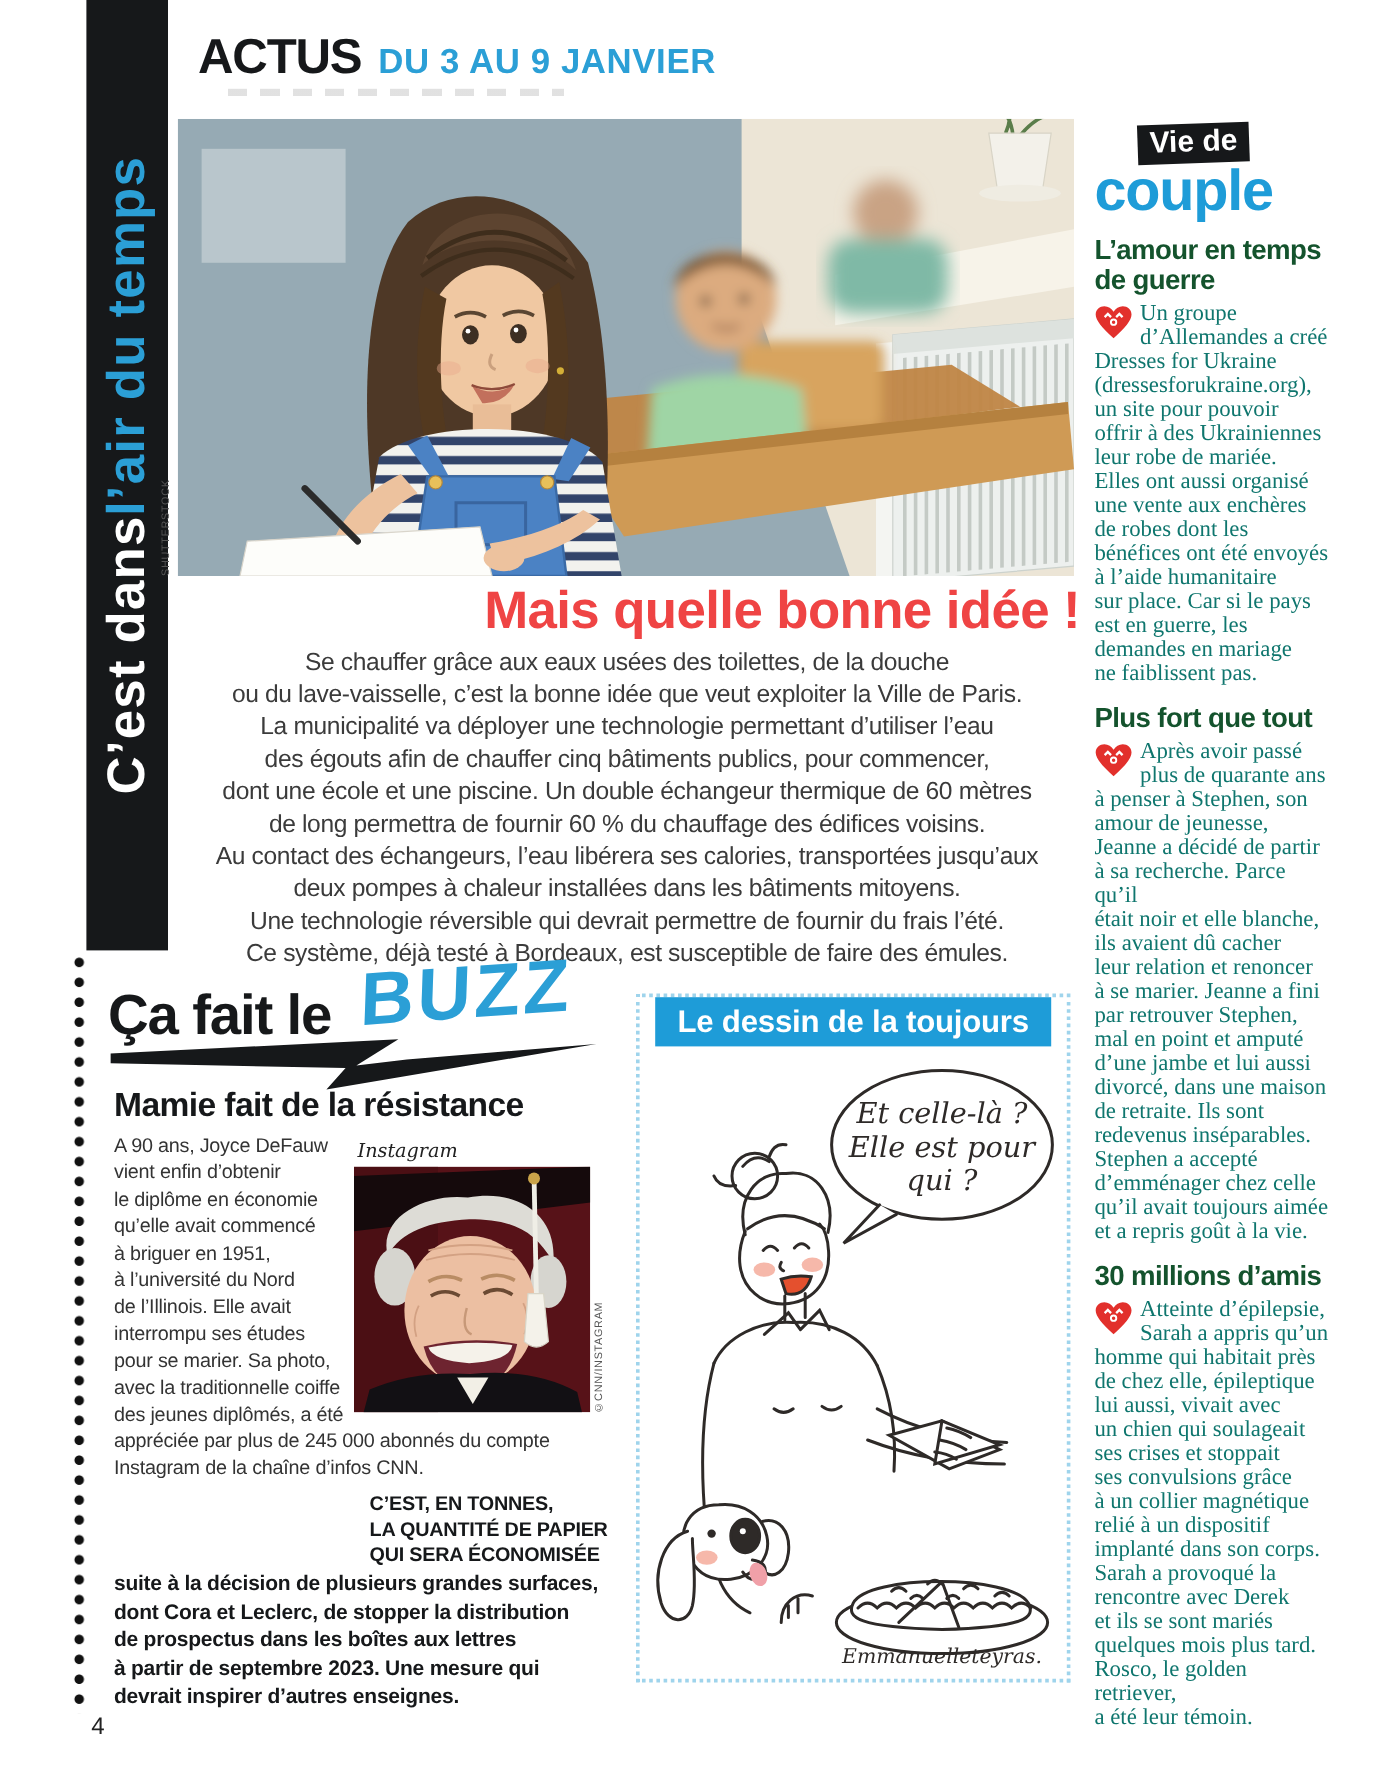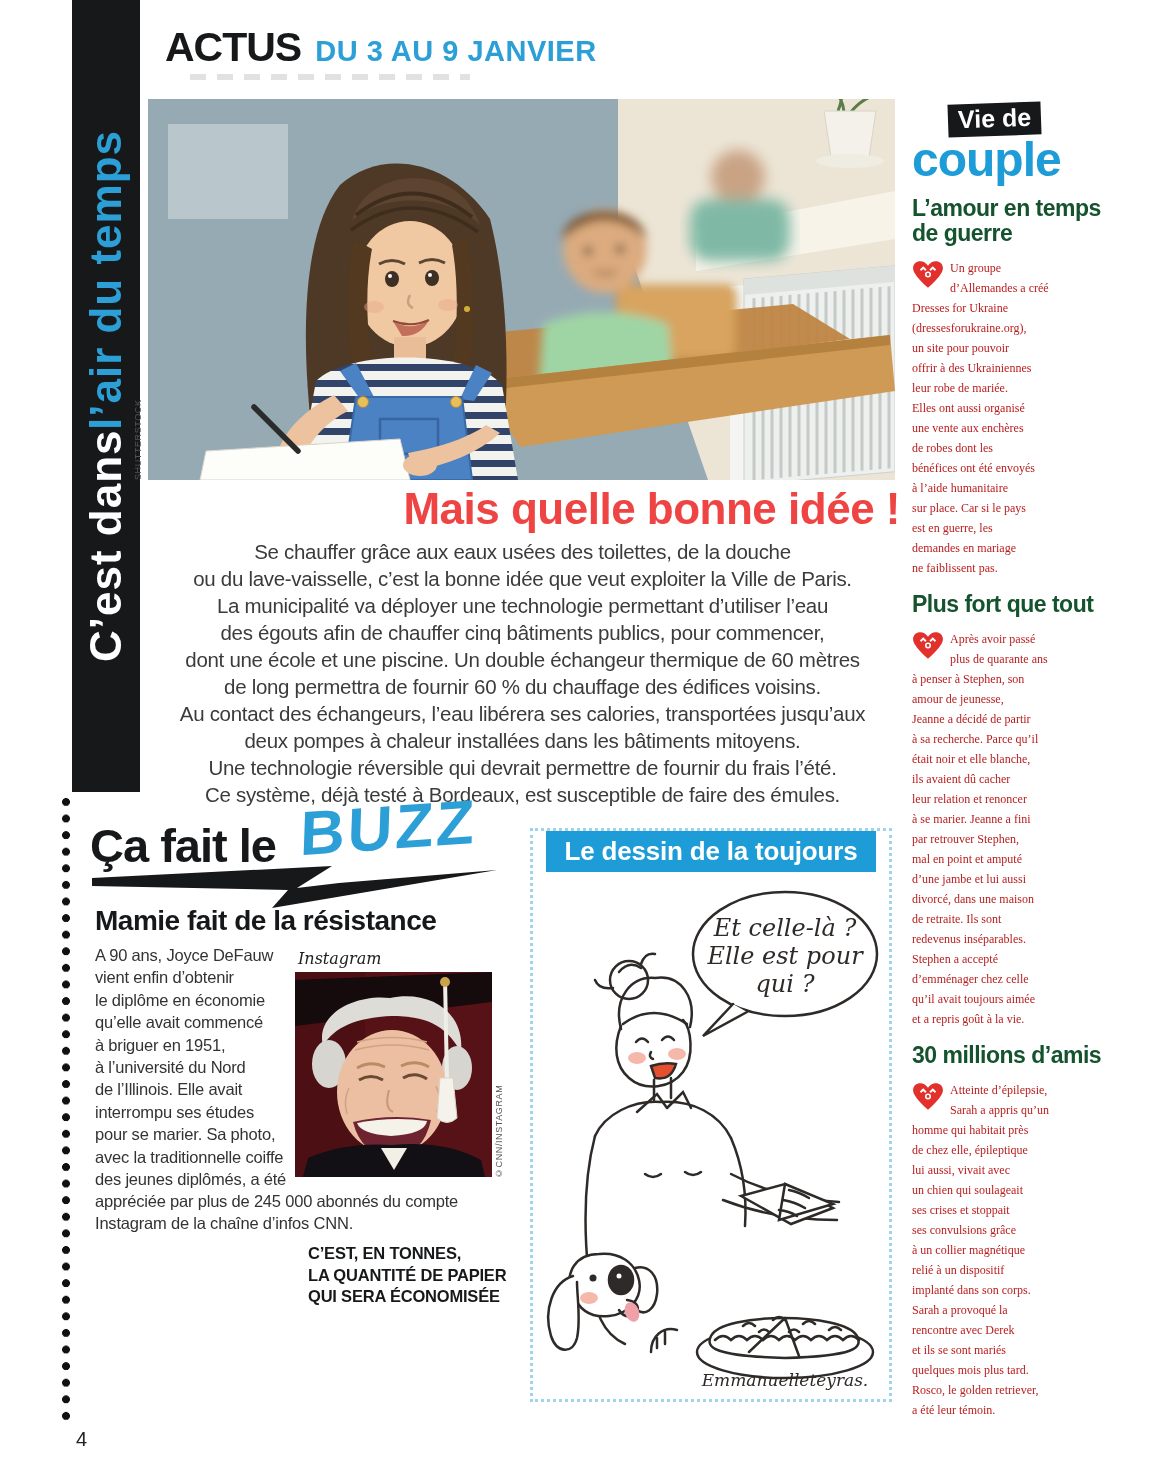--- a/index.html
+++ b/index.html
@@ -71,21 +71,21 @@
   #cartoon-svg{position:absolute;left:533px;top:874px;}
 
   
   #rc{position:absolute;left:912px;top:103px;width:196px;}
   #vie-box{display:inline-block;margin-left:36px;background:#16181a;color:#fff;
            font-weight:900;font-size:25px;padding:1px 10px 3px;transform:rotate(-2deg);}
   #couple-title{font-size:48px;font-weight:900;color:#1e9cd8;letter-spacing:-1px;
                 line-height:44px;margin:2px 0 10px;}
   .rc-h{font-size:23px;font-weight:900;line-height:25px;color:#14532d;
         letter-spacing:-0.5px;margin:14px 0 6px;white-space:pre-line;}
-  .rc-body{font-family:"Liberation Serif",serif;font-size:12px;line-height:20px;color:#b91c1c;margin-top:12px;}
+  .rc-body{font-family:"Liberation Serif",serif;font-size:19px;line-height:20px;color:#0f766e;}
   .rc-body svg{float:left;margin:2px 6px 2px 0;}
   .rc-text{white-space:pre-line;}
 
   #page-num{position:absolute;left:76px;top:1428px;font-size:20px;color:#222;}
 </style>
 </head>
 <body>
 
 <div id="page">
 
@@ -261,20 +261,25 @@
       <path d="M145,106 h13 l4,40 q-10,9 -20,0 Z" fill="#f4f2ea" stroke="#d8d5c8"></path>
     </svg>
   </div>
   <div id="cnncred" class="vcred">©CNN/INSTAGRAM</div>
   <div id="buzz-tail">appréciée par plus de 245 000 abonnés du compte
 Instagram de la chaîne d’infos CNN.</div>
 
   <div id="stat-caps">C’EST, EN TONNES,
 LA QUANTITÉ DE PAPIER
 QUI SERA ÉCONOMISÉE</div>
+  <div id="stat-body">suite à la décision de plusieurs grandes surfaces,
+dont Cora et Leclerc, de stopper la distribution
+de prospectus dans les boîtes aux lettres
+à partir de septembre 2023. Une mesure qui
+devrait inspirer d’autres enseignes.</div>
 
   <div id="cartoon-box"></div>
   <div id="cartoon-banner">Le dessin de la toujours</div>
   <div id="cartoon-svg">
     <svg width="356" height="524" viewBox="0 0 356 524">
       <g stroke="#2e2a28" stroke-width="2.5" fill="none" stroke-linecap="round">
         <ellipse cx="252" cy="80" rx="92" ry="62" fill="#fff"></ellipse>
         <path d="M200,130 L170,162 L214,138" fill="#fff"></path>
         <circle cx="96" cy="106" r="19"></circle>
         <path d="M86,98 q10,-12 22,-4 M80,114 q-14,2 -18,-8 M108,90 q4,-12 14,-10"></path>

